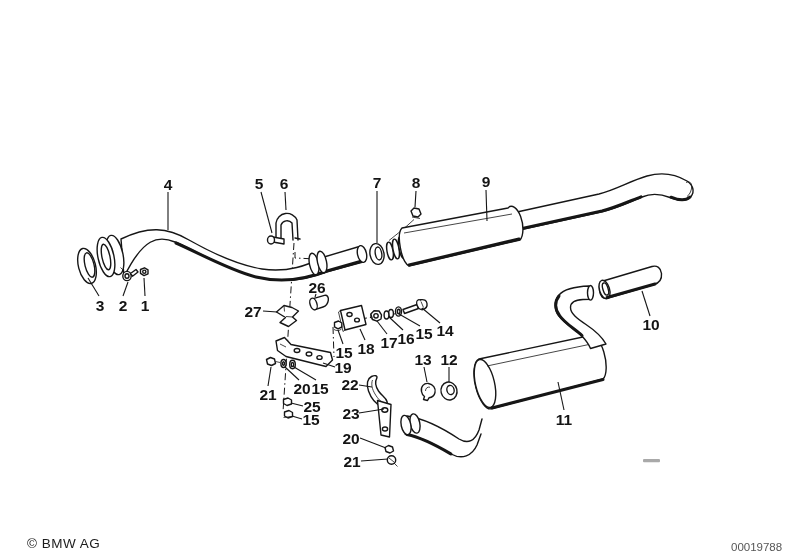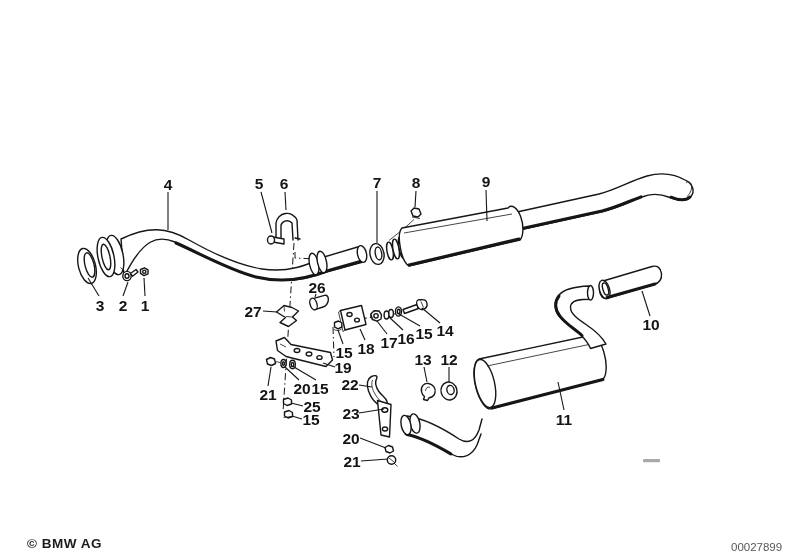--- a/index.html
+++ b/index.html
@@ -6,21 +6,21 @@
   .stage{position:relative;width:799px;height:559px;background:#ffffff;overflow:hidden;
          font-family:"Liberation Sans",sans-serif;}
   svg{position:absolute;left:0;top:0;}
   .ln{fill:none;stroke:#161616;stroke-width:1.4;stroke-linejoin:round;stroke-linecap:round;}
   .fw{fill:#ffffff;stroke:#161616;stroke-width:1.4;stroke-linejoin:round;stroke-linecap:round;}
   .thick{fill:none;stroke:#161616;stroke-width:3;stroke-linecap:round;}
   .thin{fill:none;stroke:#161616;stroke-width:.8;}
   .dash{fill:none;stroke:#161616;stroke-width:1;stroke-dasharray:7 3 1.5 3;}
   .leader{fill:none;stroke:#161616;stroke-width:1.1;}
   .plabel{font:bold 15.5px "Liberation Sans",sans-serif;fill:#141414;text-anchor:middle;}
-  .footer-copy{position:absolute;left:27px;top:536px;font-size:13.5px;font-weight:700;
+  .footer-copy{position:absolute;left:27px;top:536px;font-size:13.5px;font-weight:400;
                color:#1c1c1c;letter-spacing:.5px;}
   .footer-num{position:absolute;left:731px;top:541px;font-size:11.5px;color:#565656;}
 </style>
 </head>
 <body>
 
 <div class="stage">
 
 <svg id="diagram" width="799" height="559" viewBox="0 0 799 559">
 
@@ -280,15 +280,15 @@
         <polyline points="449,367 449,382" class="leader"></polyline>
         <text x="449" y="364.5" class="plabel">12</text>
         <polyline points="564,410 558,382" class="leader"></polyline>
         <text x="564" y="424.5" class="plabel">11</text>
         <polyline points="650,316 642,291" class="leader"></polyline>
         <text x="651" y="329.5" class="plabel">10</text>
       </g>
 </svg>
 
 <div class="footer-copy">© BMW AG</div>
-<div class="footer-num">00027899</div>
+<div class="footer-num">00019788</div>
 
 </div>
 
 </body></html>

